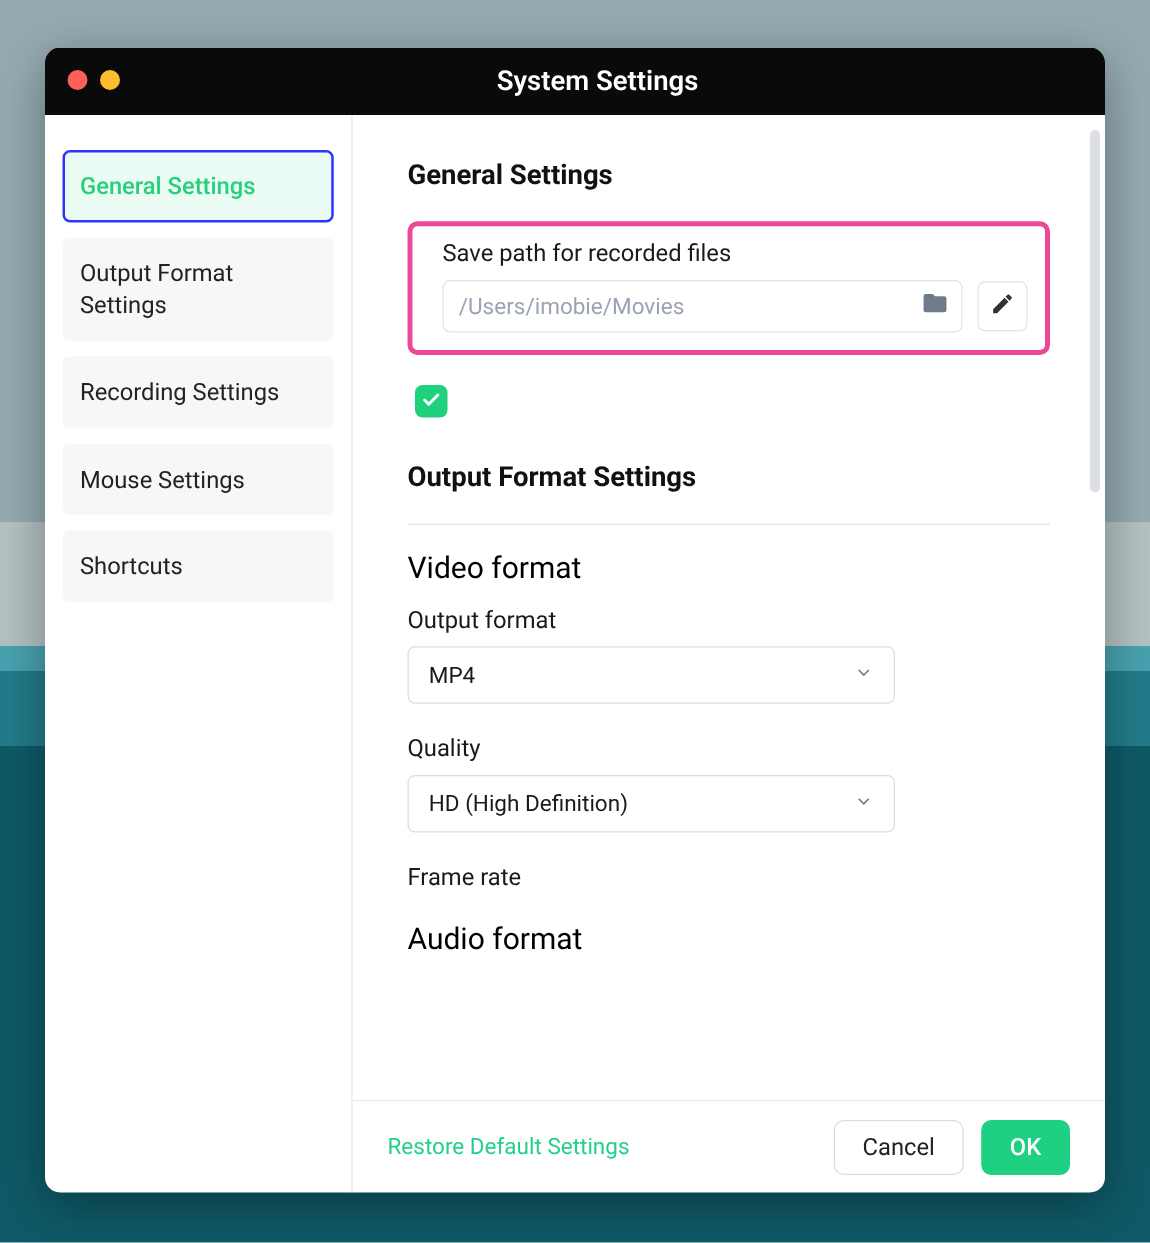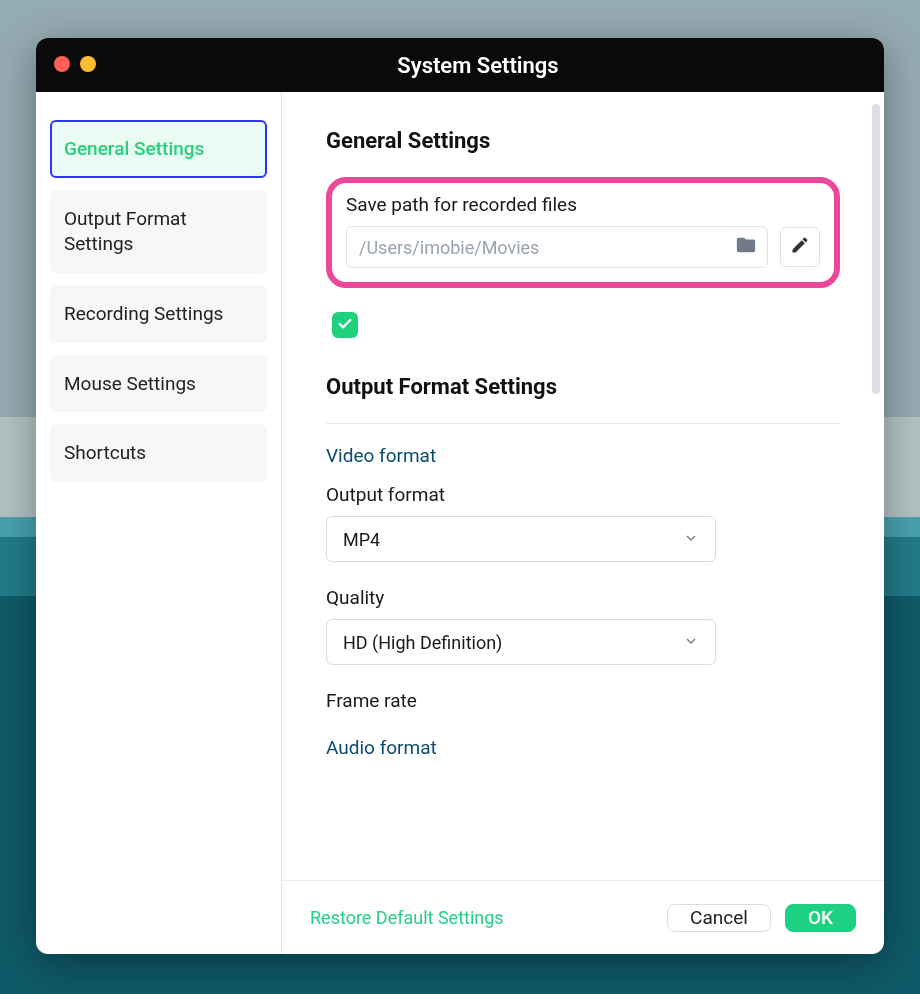--- a/index.html
+++ b/index.html
@@ -78,30 +78,30 @@
   }
   .content h2 {
     font-size: 22px; font-weight: 700; color: #111;
     margin-bottom: 24px;
   }
   .divider {
     border: none; border-top: 1px solid #e8e8ec;
     margin-bottom: 20px;
   }
   .highlight-box {
-    border: 6px solid #ec4899;
-    border-radius: 20px;
-    padding: 10px 14px 14px 14px;
+    border: 4px solid #ec4899;
+    border-radius: 8px;
+    padding: 10px 14px 14px 24px;
     margin-bottom: 24px;
   }
   .field-label {
     font-size: 19px; color: #1a1a1a; margin-bottom: 10px;
   }
   .sub-label {
-    font-size: 19px; color: #0c4a6e; margin: 10px 0 16px 0;
+    font-size: 24px; color: #000000; margin: 10px 0 16px 0;
   }
   .path-row { display: flex; align-items: center; gap: 12px; }
   .path-input {
     flex: 1; position: relative;
     border: 1px solid #e1e3e8; border-radius: 6px;
     height: 42px; display: flex; align-items: center;
     padding: 0 46px 0 12px;
     color: #9aa3b2; font-size: 18px;
     background: #ffffff;
   }
@@ -144,21 +144,21 @@
     height: 74px;
     border-top: 1px solid #ececf1;
     display: flex; align-items: center; justify-content: space-between;
     padding: 0 28px;
   }
   .restore-link {
     color: #23d08a; font-size: 18px; cursor: pointer;
   }
   .footer-actions { display: flex; gap: 14px; }
   .btn {
-    height: 28px; padding: 0 22px;
+    height: 44px; padding: 0 22px;
     border-radius: 8px; font-size: 19px;
     display: flex; align-items: center; justify-content: center;
     cursor: pointer;
   }
   .btn-secondary { background: #fff; border: 1px solid #d9dde3; color: #222; }
   .btn-primary { background: #1ed082; border: 1px solid #1ed082; color: #fff; font-weight: 500; }
 </style>
 </head>
 <body>
 

